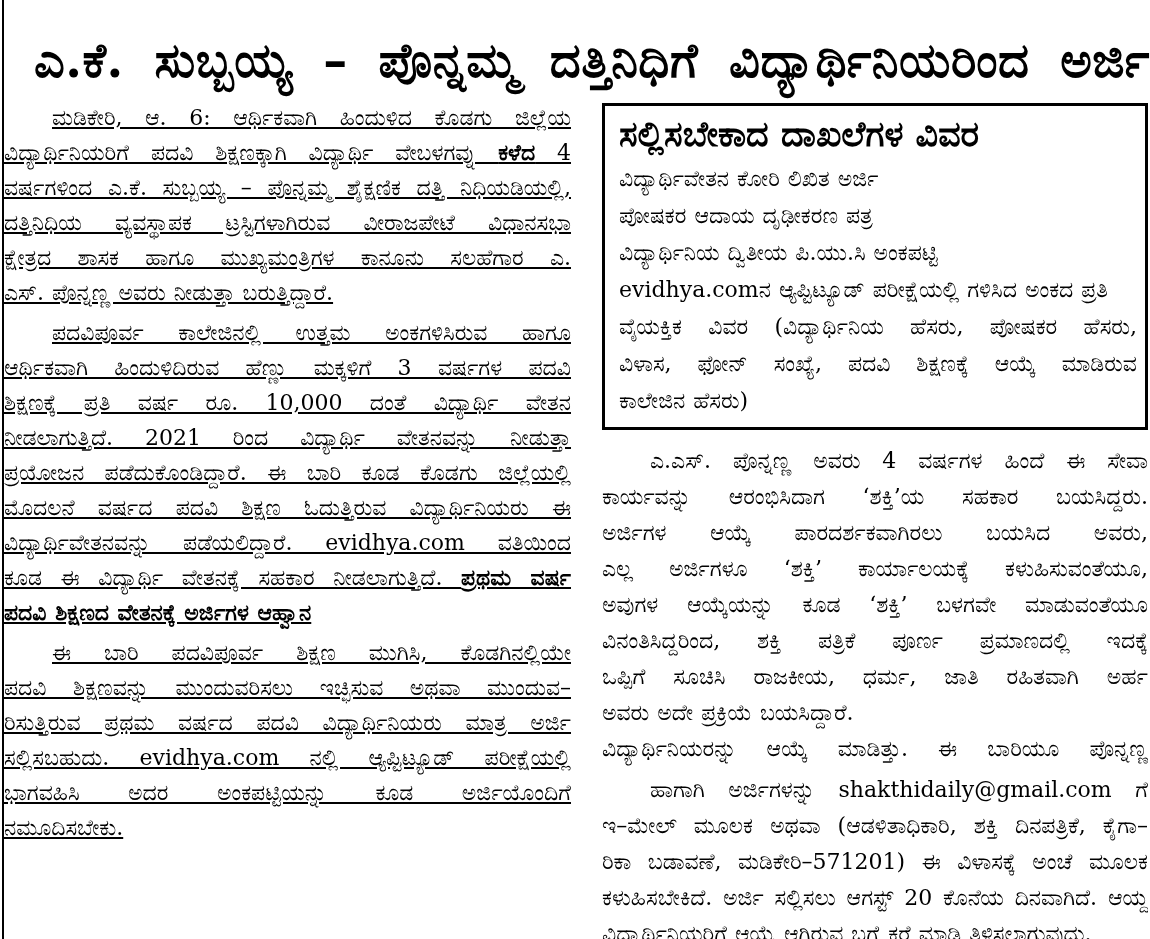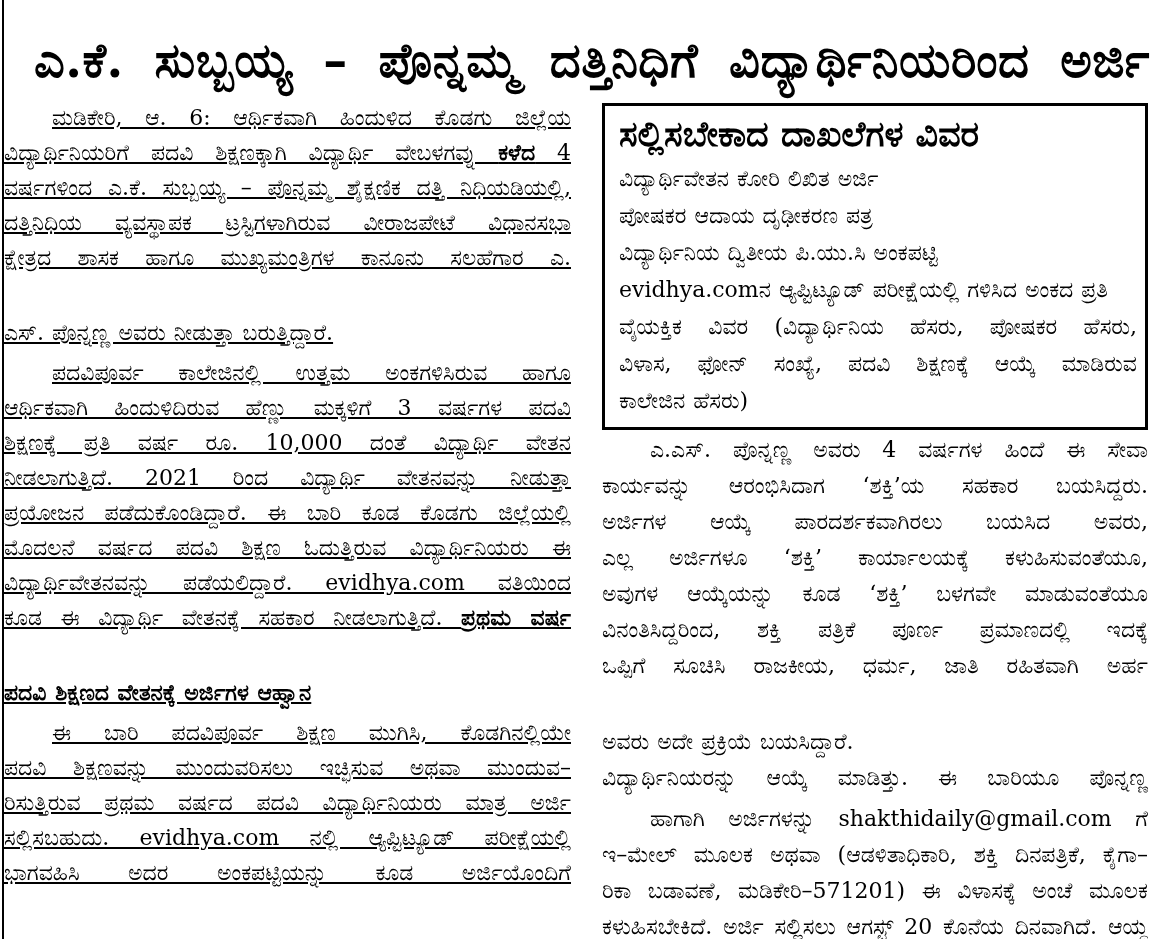--- a/index.html
+++ b/index.html
@@ -22,27 +22,27 @@
   .col { position: absolute; font-size: 22px; }
   .col-left  { left: 4px;  top: 100px; width: 567px; text-decoration: underline; }
   .col-right { left: 602px; top: 103px; width: 546px; }
   .col-left  .line { height: 35px; line-height: 35px; }
   .col-right .line { height: 36px; line-height: 36px; }
   .para + .para { margin-top: 5px; }
   .line {
     text-align: justify; text-align-last: justify;
     overflow: hidden; word-spacing: 1px;
   }
-  .line.end { text-align-last: left; margin-top: 40px; }
+  .line.end { text-align-last: left; }
   .line.indent { padding-left: 48px; }
   .b { font-weight: bold; }
   .infobox {
     border: 3px solid #000;
     padding: 2px 8px 8px 14px;
-    margin-bottom: 2px;
+    margin-bottom: 13px;
   }
   .infobox-title {
     font-size: 35px; font-weight: bold; line-height: 52px;
     white-space: nowrap; overflow: hidden;
   }
   .infobox .line { text-align: center; text-align-last: left; height: 37px; line-height: 37px; }
   .infobox .line.j { text-align: justify; text-align-last: justify; }
 </style>
 </head>
 <body>

